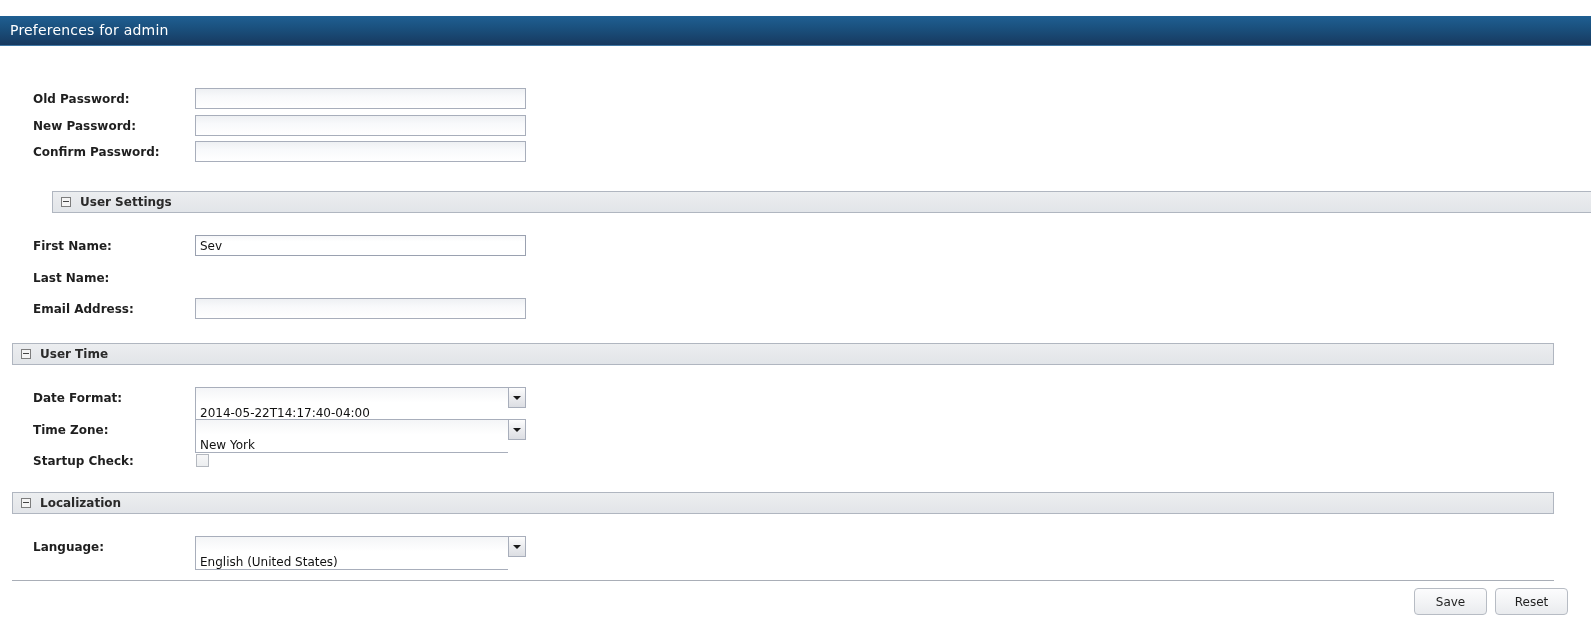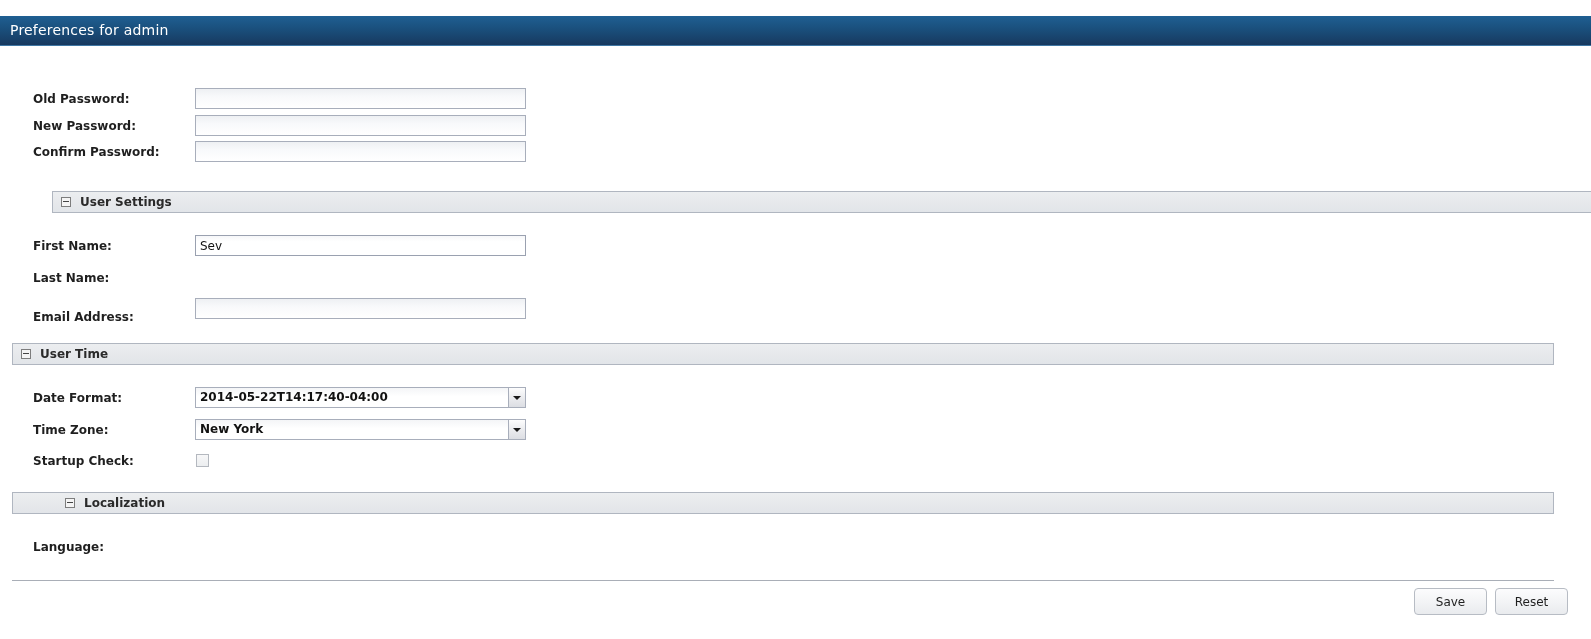--- a/index.html
+++ b/index.html
@@ -126,25 +126,24 @@
     align-items: stretch;
   }
   .combo-field {
     flex: 1 1 auto;
     box-sizing: border-box;
     border: 1px solid #a8aebb;
     border-right: none;
     background: linear-gradient(to bottom, #f4f5f7 0%, #ffffff 45%, #ffffff 100%);
     font-size: 12px;
     color: #111111;
-    padding: 0 4px;
+    padding: 16px 4px;
     line-height: 19px;
     white-space: nowrap;
     overflow: hidden;
-    font-weight: bold;
   }
   .combo-button {
     flex: 0 0 auto;
     width: 18px;
     box-sizing: border-box;
     border: 1px solid #a8aebb;
     background: linear-gradient(to bottom, #fdfdfd 0%, #ebecef 50%, #dcdee3 100%);
     position: relative;
   }
   .combo-arrow {
@@ -225,21 +224,21 @@
     <input type="text" class="text-input" value="" style="top: 85px;">
     <div class="field-label" style="top: 111px;">Confirm Password:</div>
     <input type="text" class="text-input" value="" style="top: 111px;">
     <div class="section-header" style="top: 161px; margin-left: 40px;">
       <span class="collapse-icon"></span>
       <span class="section-title">User Settings</span>
     </div>
     <div class="field-label" style="top: 205px;">First Name:</div>
     <input type="text" class="text-input filled" value="Sev" style="top: 205px;">
     <div class="field-label" style="top: 237px;">Last Name:</div>
-    <div class="field-label" style="top: 276px;">Email Address:</div>
+    <div class="field-label" style="top: 268px;">Email Address:</div>
     <input type="text" class="text-input" value="" style="top: 268px;">
     <div class="section-header" style="top: 313px;">
       <span class="collapse-icon"></span>
       <span class="section-title">User Time</span>
     </div>
     <div class="field-label" style="top: 357px;">Date Format:</div>
     <div class="combo" style="top: 357px;">
       <div class="combo-field">2014-05-22T14:17:40-04:00</div>
       <div class="combo-button">
         <span class="combo-arrow"></span>
@@ -247,24 +246,30 @@
     </div>
     <div class="field-label" style="top: 389px;">Time Zone:</div>
     <div class="combo" style="top: 389px;">
       <div class="combo-field">New York</div>
       <div class="combo-button">
         <span class="combo-arrow"></span>
       </div>
     </div>
     <div class="field-label" style="top: 420px;">Startup Check:</div>
     <div class="checkbox-box" style="top: 424px;"></div>
-    <div class="section-header" style="top: 462px; padding-left: 44px;">
+    <div class="section-header" style="top: 462px;">
       <span class="collapse-icon"></span>
       <span class="section-title">Localization</span>
     </div>
     <div class="field-label" style="top: 506px;">Language:</div>
+    <div class="combo" style="top: 506px;">
+      <div class="combo-field">English (United States)</div>
+      <div class="combo-button">
+        <span class="combo-arrow"></span>
+      </div>
+    </div>
   </div>
 
 <div class="footer-divider"></div>
 <div class="footer-buttons">
   <button class="btn">Save</button>
   <button class="btn">Reset</button>
 </div>
 
 </body></html>

